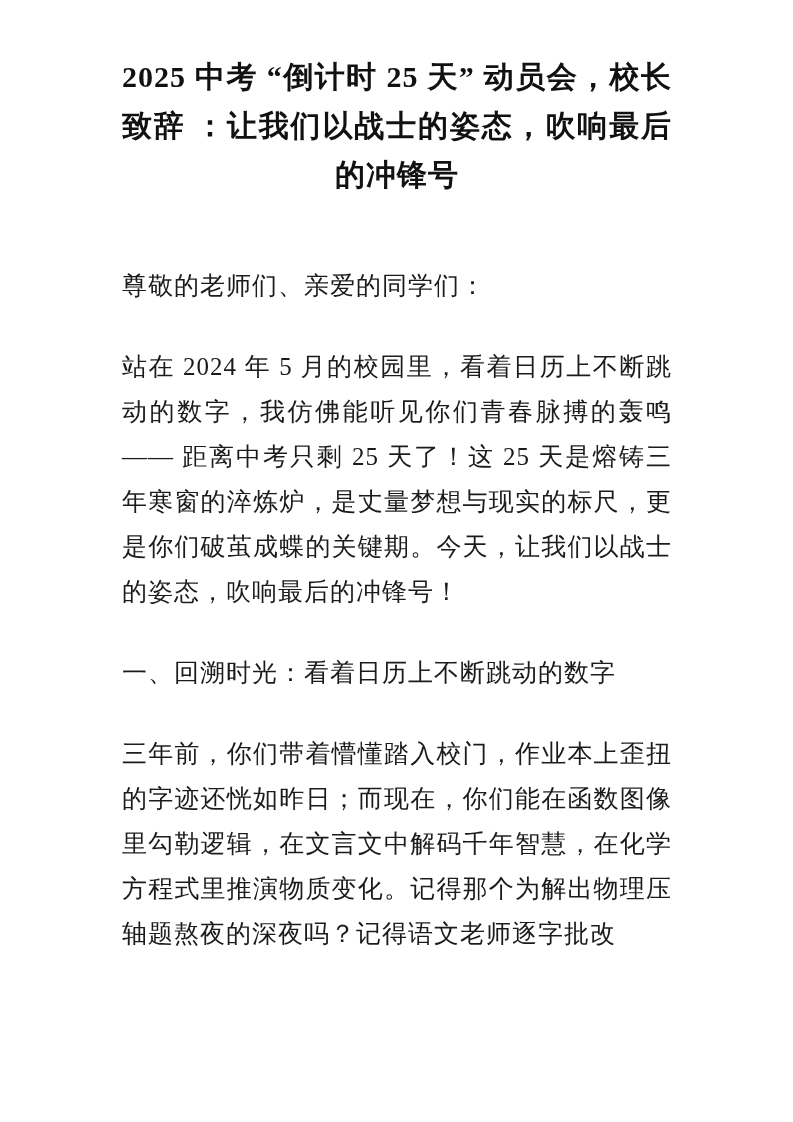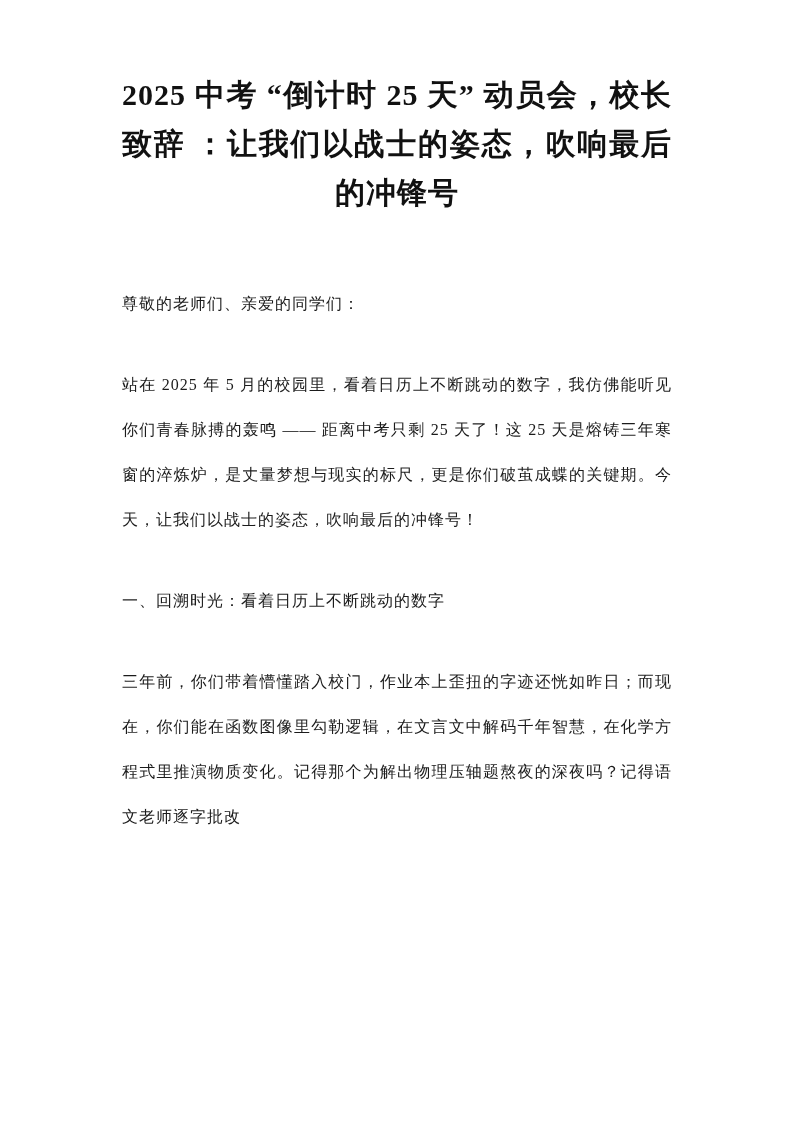--- a/index.html
+++ b/index.html
@@ -7,55 +7,55 @@
     padding: 0;
     background: #ffffff;
   }
   .page {
     position: relative;
     width: 793px;
     height: 1122px;
     margin: 0 auto;
     background: #ffffff;
     box-sizing: border-box;
-    padding: 70px 121px 0 122px;
+    padding: 52px 121px 0 122px;
     font-family: "Liberation Serif", "DejaVu Serif", serif;
     color: #1b1b1b;
     overflow: hidden;
   }
   .doc-title {
     margin: 0;
     font-size: 30px;
     font-weight: 700;
     line-height: 49px;
     text-align: justify;
     text-align-last: center;
     letter-spacing: 1px;
     color: #111111;
   }
   .para {
     margin: 36px 0 0 0;
-    font-size: 16px;
+    font-size: 25px;
     font-weight: 400;
     line-height: 45px;
     text-align: justify;
     text-justify: inter-ideograph;
     letter-spacing: 1px;
   }
   .para.first {
     margin-top: 64px;
   }
 </style>
 </head>
 <body>
 
 <div class="page">
   <h1 class="doc-title">2025 中考 “倒计时 25 天” 动员会，校长致辞 ：让我们以战士的姿态，吹响最后的冲锋号</h1>
 
   <p class="para first">尊敬的老师们、亲爱的同学们：</p>
 
 
-  <p class="para">站在 2025 年 5 月的校园里，看着日历上不断跳动的数字，我仿佛能听见你们青春脉搏的轰鸣 —— 距离中考只剩 25 天了！这 25 天是熔铸三年寒窗的淬炼炉，是丈量梦想与现实的标尺，更是你们破茧成蝶的关键期。今天，让我们以战士的姿态，吹响最后的冲锋号！</p>
+  <p class="para">站在 2024 年 5 月的校园里，看着日历上不断跳动的数字，我仿佛能听见你们青春脉搏的轰鸣 —— 距离中考只剩 25 天了！这 25 天是熔铸三年寒窗的淬炼炉，是丈量梦想与现实的标尺，更是你们破茧成蝶的关键期。今天，让我们以战士的姿态，吹响最后的冲锋号！</p>
 
   <p class="para">一、回溯时光：看着日历上不断跳动的数字</p>
 
   <p class="para">三年前，你们带着懵懂踏入校门，作业本上歪扭的字迹还恍如昨日；而现在，你们能在函数图像里勾勒逻辑，在文言文中解码千年智慧，在化学方程式里推演物质变化。记得那个为解出物理压轴题熬夜的深夜吗？记得语文老师逐字批改</p>
 </div>
 
 </body></html>

